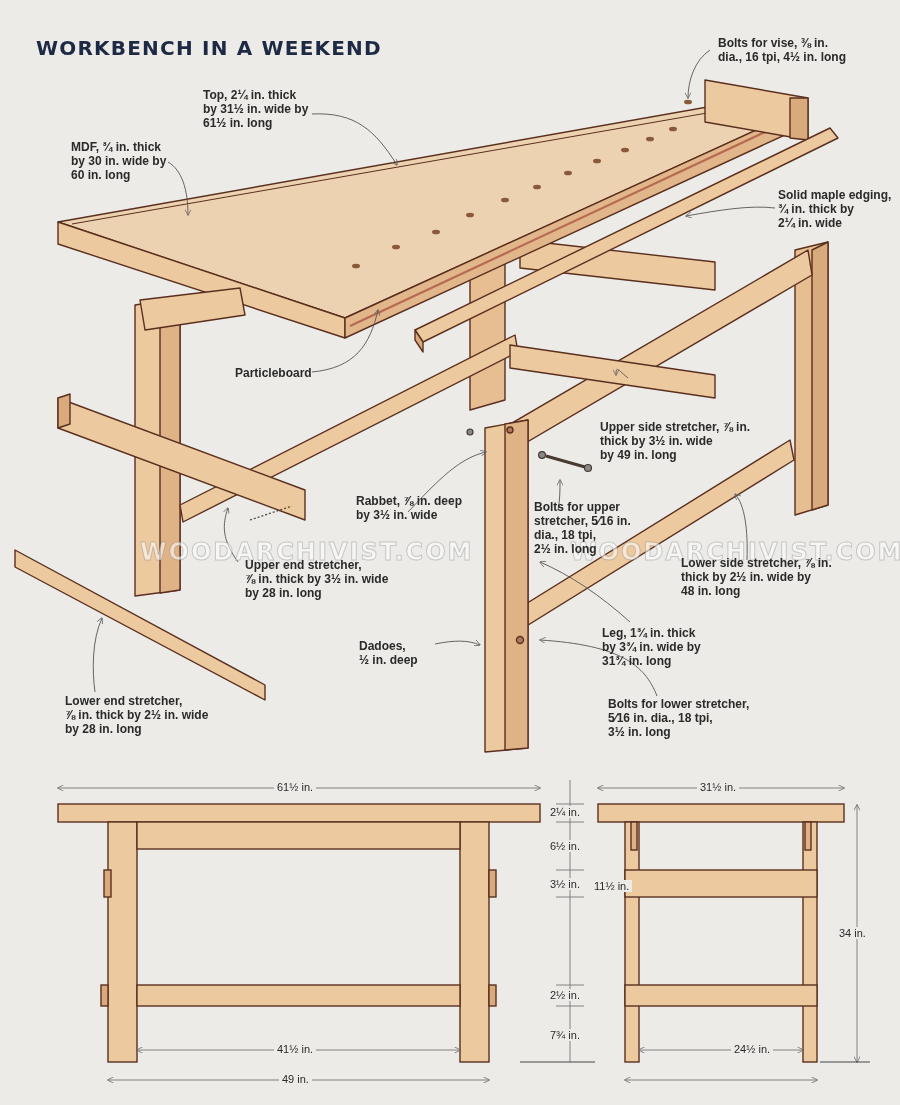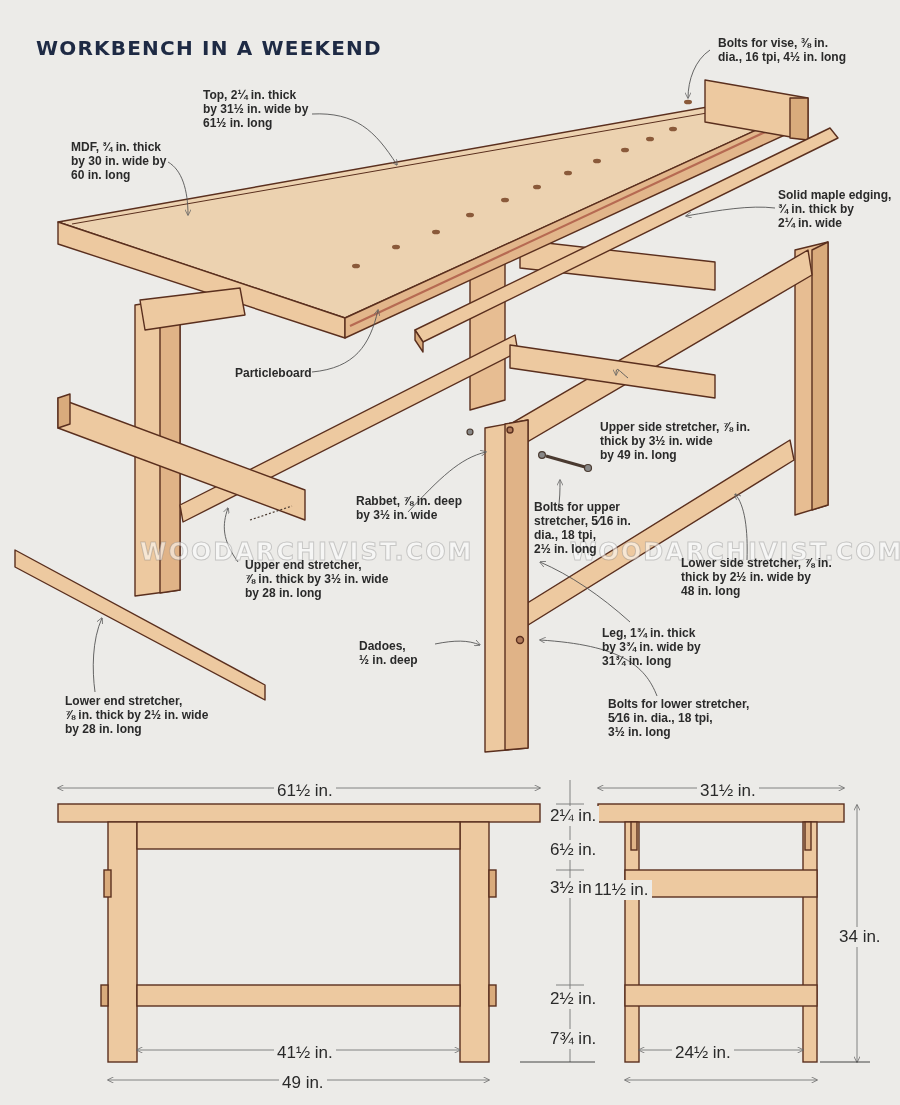--- a/index.html
+++ b/index.html
@@ -1,20 +1,20 @@
 <!DOCTYPE html>
 <html><head>
 <meta charset="utf-8">
 <style>
   html,body{margin:0;padding:0;}
   body{width:900px;height:1105px;background:#ecebe8;font-family:"Liberation Sans",sans-serif;position:relative;overflow:hidden;}
   .title{position:absolute;left:36px;top:36px;font-family:"DejaVu Sans",sans-serif;font-weight:bold;font-size:20px;letter-spacing:1.2px;color:#1e2a44;}
   svg{position:absolute;left:0;top:0;}
   .lbl{position:absolute;font-size:12px;line-height:14px;color:#2a2a2a;white-space:pre-line;font-weight:bold;}
-  .dim{position:absolute;font-size:17px;color:#2a2a2a;background:#ecebe8;padding:0 3px;white-space:nowrap;}
+  .dim{position:absolute;font-size:11px;color:#2a2a2a;background:#ecebe8;padding:0 3px;white-space:nowrap;}
   .wm{position:absolute;font-family:"DejaVu Sans",sans-serif;font-weight:bold;font-size:24px;letter-spacing:2px;color:rgba(255,255,255,0.55);-webkit-text-stroke:1px rgba(120,120,120,0.35);}
 </style>
 </head>
 <body>
 
 <div class="title">WORKBENCH IN A WEEKEND</div>
 
 <svg width="900" height="1105" viewBox="0 0 900 1105">
   <defs>
     <marker id="arr" viewBox="0 0 10 10" refX="9" refY="5" markerWidth="7" markerHeight="7" orient="auto-start-reverse">
@@ -186,21 +186,21 @@
 3½ in. long</div>
 <div class="lbl" style="left:65px;top:694px;">Lower end stretcher,
 ⅞ in. thick by 2½ in. wide
 by 28 in. long</div>
 
 <div class="dim" style="left:274px;top:781px;">61½ in.</div>
 <div class="dim" style="left:274px;top:1043px;">41½ in.</div>
 <div class="dim" style="left:279px;top:1073px;">49 in.</div>
 <div class="dim" style="left:697px;top:781px;">31½ in.</div>
 <div class="dim" style="left:836px;top:927px;text-align:center;">34 in.</div>
-<div class="dim" style="left:672px;top:1043px;">24½ in.</div>
+<div class="dim" style="left:731px;top:1043px;">24½ in.</div>
 <div class="dim" style="left:704px;top:1136px;margin-top:39px;">28 in.</div>
 
 <div class="dim" style="left:547px;top:806px;text-align:center;">2¼ in.</div>
 <div class="dim" style="left:547px;top:840px;">6½ in.</div>
 <div class="dim" style="left:547px;top:878px;">3½ in.</div>
 <div class="dim" style="left:544px;top:880px;margin-left:47px;">11½ in.</div>
 <div class="dim" style="left:547px;top:989px;">2½ in.</div>
 <div class="dim" style="left:547px;top:1029px;">7¾ in.</div>
 
 </body></html>

